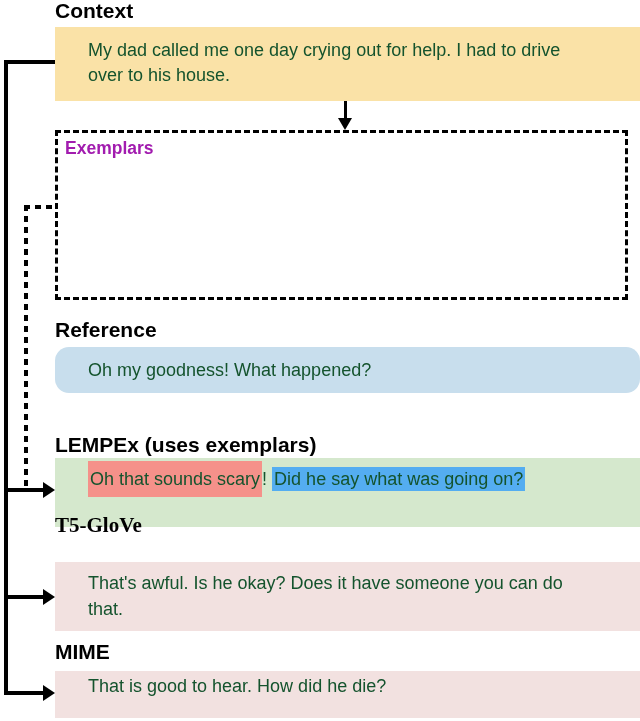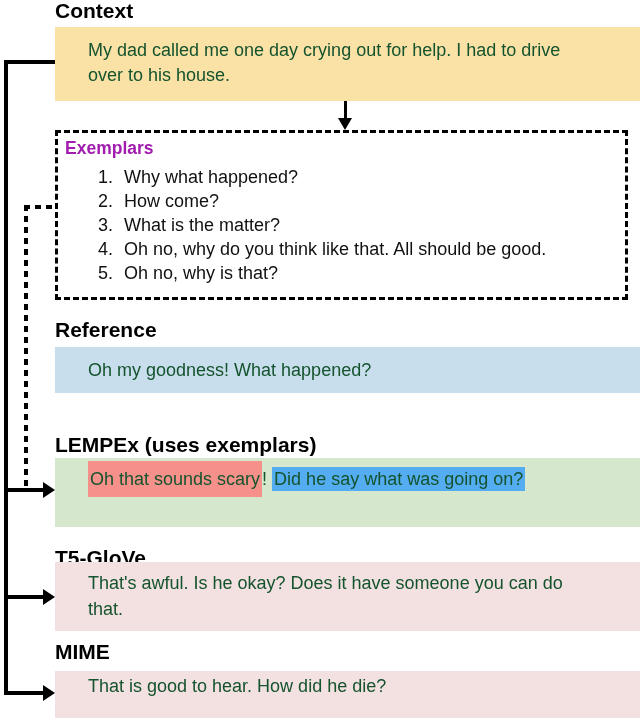--- a/index.html
+++ b/index.html
@@ -4,21 +4,21 @@
 <style>
   html,body{margin:0;padding:0;}
   body{
     width:640px;height:721px;position:relative;background:#fff;
     font-family:"Liberation Sans",sans-serif;color:#111;overflow:hidden;
   }
   .heading{position:absolute;left:55px;font-weight:bold;font-size:21px;line-height:20px;color:#000;}
   .box{position:absolute;left:55px;width:585px;box-sizing:border-box;font-size:18px;color:#14532d;}
   
   #context-box{top:27px;height:74px;background:#FAE2A7;padding:11px 48px 0 33px;line-height:25px;}
-  #reference-box{top:347px;height:46px;background:#C8DEED;padding:11px 10px 0 33px;line-height:24px;}
+  #reference-box{top:347px;height:46px;background:#C8DEED;padding:11px 10px 0 33px;line-height:24px;border-radius:14px;}
   #lempex-box{top:458px;height:69px;background:#D5E8CD;padding:8px 10px 0 33px;line-height:26px;}
   #t5-box{top:562px;height:69px;background:#F2E1E0;padding:8px 46px 0 33px;line-height:26px;}
   #mime-box{top:671px;height:47px;background:#F2E1E0;padding:3px 10px 0 33px;line-height:24px;}
   
   #exemplars-box{position:absolute;left:55px;top:130px;width:573px;height:170px;
     border:3px dashed #000;box-sizing:border-box;background:#fff;}
   #exemplars-heading{position:static;margin:5px 0 0 7px;font-weight:bold;font-size:17.5px;color:#a21caf;}
   #exemplars-list{margin:7px 0 0 0;padding:0 0 0 60px;font-size:18px;line-height:24px;}
   #exemplars-list li{padding-left:6px;}
   
@@ -42,21 +42,21 @@
     border-left:7.5px solid transparent;border-right:7.5px solid transparent;border-top:12px solid #000;}
   
   #dashed-h{position:absolute;left:24px;top:205px;width:32px;height:4px;
     background:repeating-linear-gradient(to right,#000 0 6px,transparent 6px 11px);}
   #dashed-v{position:absolute;left:24px;top:205px;width:4px;height:284px;
     background:repeating-linear-gradient(to bottom,#000 0 6px,transparent 6px 11px);}
   
   #context-heading{top:1px;}
   #reference-heading{top:320px;}
   #lempex-heading{top:435px;}
-  #t5-heading{top:548px;}
+  #t5-heading{top:515px;font-family:Liberation Serif, serif;}
   #mime-heading{top:642px;}
 </style>
 </head>
 <body>
 
 <div class="solid" id="left-line"></div>
 <div class="solid" id="top-branch"></div>
 <div class="solid" id="lempex-branch"></div>
 <div class="arrowhead-right" id="lempex-arrowhead"></div>
 <div class="solid" id="t5-branch"></div>
@@ -68,27 +68,20 @@
 <div id="dashed-h"></div>
 <div id="dashed-v"></div>
 
 <div class="heading" id="context-heading">Context</div>
 <div class="box" id="context-box">
   <span>My dad called me one day crying out for help. I had to drive over to his house.</span>
 </div>
 
 <div id="exemplars-box">
   <div class="heading" id="exemplars-heading">Exemplars</div>
-  <ol id="exemplars-list">
-    <li>Why what happened?</li>
-    <li>How come?</li>
-    <li>What is the matter?</li>
-    <li>Oh no, why do you think like that. All should be good.</li>
-    <li>Oh no, why is that?</li>
-  </ol>
 </div>
 
 <div class="heading" id="reference-heading">Reference</div>
 <div class="box" id="reference-box">
   <span>Oh my goodness! What happened?</span>
 </div>
 
 <div class="heading" id="lempex-heading">LEMPEx (uses exemplars)</div>
 <div class="box" id="lempex-box"><span class="hl-red">Oh that sounds scary</span><span>! </span><span class="hl-blue">Did he say what was going on?</span><br>
 </div>

